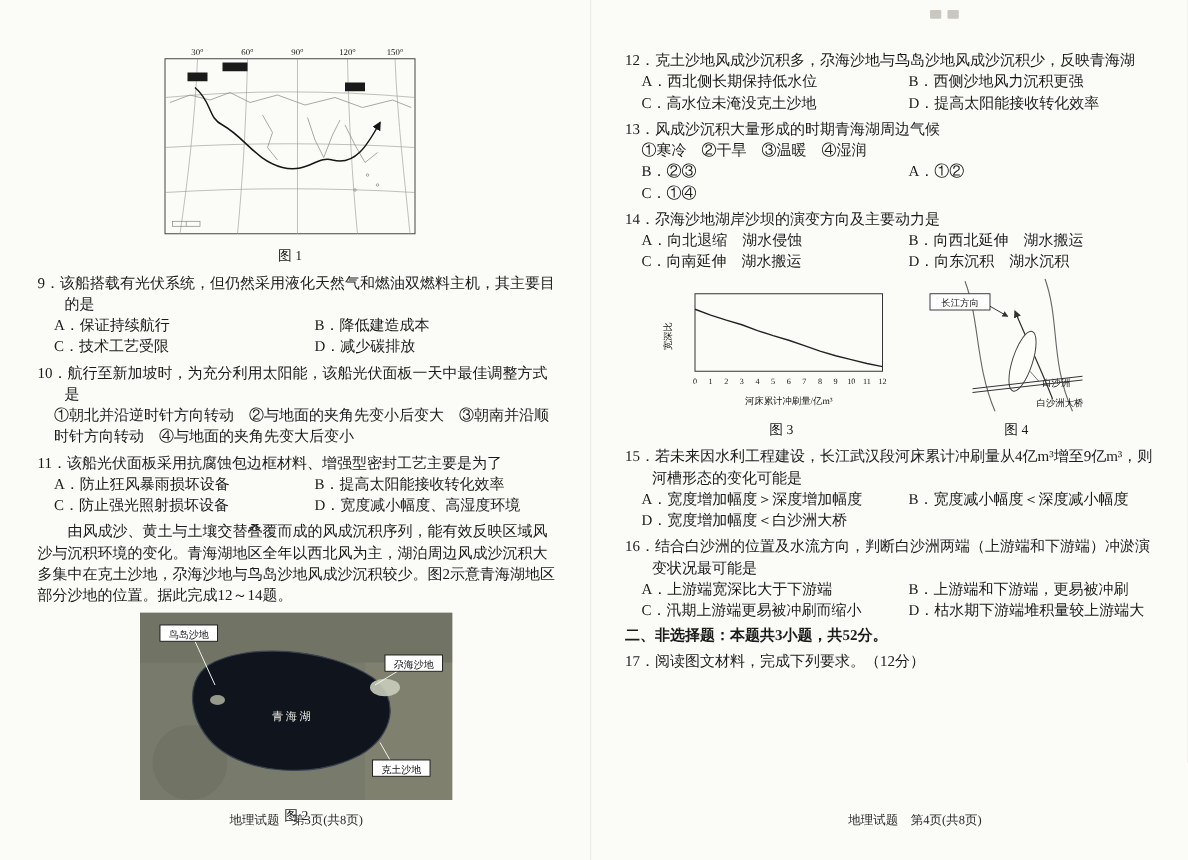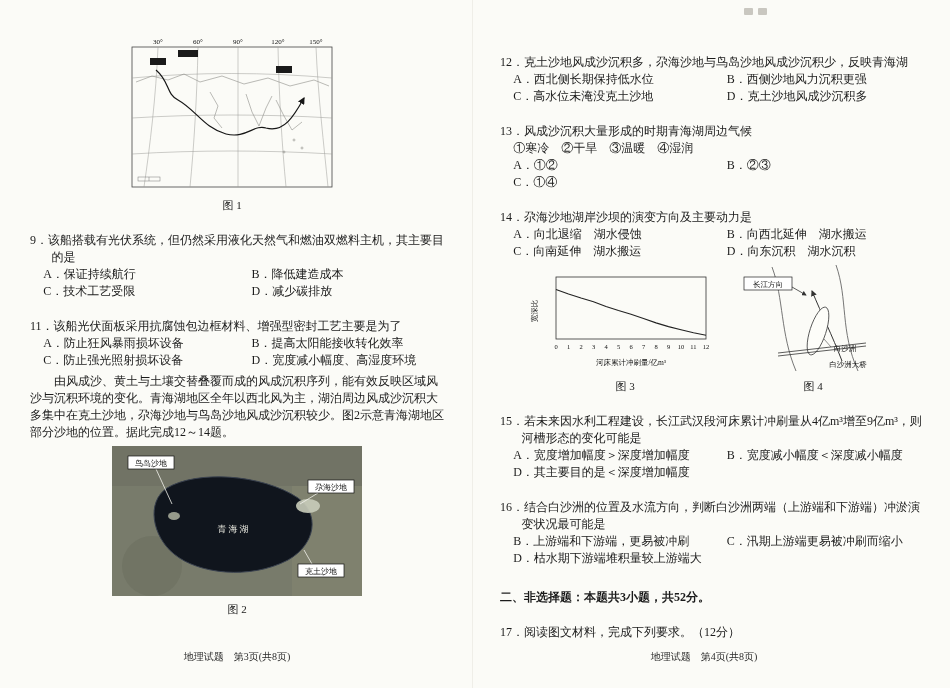--- a/index.html
+++ b/index.html
@@ -5,34 +5,34 @@
   html,body{margin:0;padding:0;background:#e9e8e3;}
   .sheet{position:relative;width:950px;height:688px;margin:0 auto;background:#fbfbf7;
          font-family:"Liberation Serif","DejaVu Serif",serif;color:#1b1b1b;
          font-size:12px;line-height:1.42;overflow:hidden;}
   .pagefold{position:absolute;left:472px;top:0;width:1px;height:688px;background:#efeee8;}
   .artifact{position:absolute;left:744px;top:8px;display:flex;gap:5px;}
   .artifact i{display:block;width:9px;height:7px;background:#c9c7c0;border-radius:1px;}
   .col{position:absolute;top:36px;}
   .col.left{left:30px;width:414px;}
   .col.right{left:500px;width:424px;}
-  .q{margin-top:18px;}
+  .q{margin-top:4px;}
   .stem{padding-left:1.8em;text-indent:-1.8em;}
   .items{padding-left:1.1em;}
   .opts{display:grid;grid-template-columns:52% 48%;padding-left:1.1em;}
   .para{text-indent:2em;margin-top:4px;}
   figure{margin:0;text-align:center;}
   figcaption{font-size:11px;margin-top:1px;}
   .fig1{width:212px;margin:0 0 2px 96px;}
   .fig2{width:250px;margin:5px auto 0;}
   .figrow{display:flex;gap:14px;align-items:flex-end;margin:5px 0 2px 26px;}
-  .section-head{font-weight:bold;margin-top:22px;}
+  .section-head{font-weight:bold;margin-top:3px;}
   .footer{position:absolute;top:650px;font-size:10px;text-align:center;color:#2a2a2a;font-family:Liberation Serif, serif;}
   .footer.fl{left:30px;width:414px;}
-  .footer.fr{left:492px;width:424px;}
+  .footer.fr{left:520px;width:424px;}
   
   svg text{font-family:"Liberation Serif","DejaVu Serif",serif;fill:#111;}
   .maplbl{font-size:7px;text-anchor:middle;}
   .gridline{fill:none;stroke:#9a9a96;stroke-width:0.5;}
   .coast{fill:none;stroke:#8d8d88;stroke-width:0.6;}
   .route{fill:none;stroke:#161616;stroke-width:1.2;}
   .tag{fill:#1a1a1a;}
   .f2lbl{font-size:8px;text-anchor:middle;}
   .f2lake{font-size:9px;letter-spacing:2px;fill:#e9e9e0;text-anchor:middle;}
   .axis{font-size:7.5px;text-anchor:middle;}
@@ -92,20 +92,24 @@
     <div class="q">
       <div class="stem">9．该船搭载有光伏系统，但仍然采用液化天然气和燃油双燃料主机，其主要目的是</div>
       <div class="opts">
         <span>A．保证持续航行</span>
         <span>B．降低建造成本</span>
         <span>C．技术工艺受限</span>
         <span>D．减少碳排放</span>
       </div>
     </div>
 
+    <div class="q">
+      <div class="stem">10．航行至新加坡时，为充分利用太阳能，该船光伏面板一天中最佳调整方式是</div>
+      <div class="items">①朝北并沿逆时针方向转动　②与地面的夹角先变小后变大　③朝南并沿顺时针方向转动　④与地面的夹角先变大后变小</div>
+    </div>
 
     <div class="q">
       <div class="stem">11．该船光伏面板采用抗腐蚀包边框材料、增强型密封工艺主要是为了</div>
       <div class="opts">
         <span>A．防止狂风暴雨损坏设备</span>
         <span>B．提高太阳能接收转化效率</span>
         <span>C．防止强光照射损坏设备</span>
         <span>D．宽度减小幅度、高湿度环境</span>
       </div>
     </div>
@@ -139,30 +143,30 @@
   <div class="footer fl">地理试题　第3页(共8页)</div>
 
   <div class="col right">
 
     <div class="q">
       <div class="stem">12．克土沙地风成沙沉积多，尕海沙地与鸟岛沙地风成沙沉积少，反映青海湖</div>
       <div class="opts">
         <span>A．西北侧长期保持低水位</span>
         <span>B．西侧沙地风力沉积更强</span>
         <span>C．高水位未淹没克土沙地</span>
-        <span>D．克土沙地风成沙沉积多</span>
+        <span>D．提高太阳能接收转化效率</span>
       </div>
     </div>
 
     <div class="q">
       <div class="stem">13．风成沙沉积大量形成的时期青海湖周边气候</div>
       <div class="items">①寒冷　②干旱　③温暖　④湿润</div>
       <div class="opts">
+        <span>B．②③</span>
         <span>A．①②</span>
-        <span>B．②③</span>
         <span>C．①④</span>
       </div>
     </div>
 
     <div class="q">
       <div class="stem">14．尕海沙地湖岸沙坝的演变方向及主要动力是</div>
       <div class="opts">
         <span>A．向北退缩　湖水侵蚀</span>
         <span>B．向西北延伸　湖水搬运</span>
         <span>C．向南延伸　湖水搬运</span>
@@ -219,27 +223,28 @@
         </svg>
         <figcaption>图 4</figcaption>
       </figure>
     </div>
 
     <div class="q">
       <div class="stem">15．若未来因水利工程建设，长江武汉段河床累计冲刷量从4亿m³增至9亿m³，则河槽形态的变化可能是</div>
       <div class="opts">
         <span>A．宽度增加幅度＞深度增加幅度</span>
         <span>B．宽度减小幅度＜深度减小幅度</span>
-        <span>D．其主要目的是＜深度增加幅度</span>
+        <span>D．宽度增加幅度＜白沙洲大桥</span>
       </div>
     </div>
 
     <div class="q">
       <div class="stem">16．结合白沙洲的位置及水流方向，判断白沙洲两端（上游端和下游端）冲淤演变状况最可能是</div>
       <div class="opts">
+        <span>A．上游端宽深比大于下游端</span>
         <span>B．上游端和下游端，更易被冲刷</span>
         <span>C．汛期上游端更易被冲刷而缩小</span>
         <span>D．枯水期下游端堆积量较上游端大</span>
       </div>
     </div>
 
     <div class="section-head">二、非选择题：本题共3小题，共52分。</div>
 
     <div class="q">
       <div class="stem">17．阅读图文材料，完成下列要求。（12分）</div>

